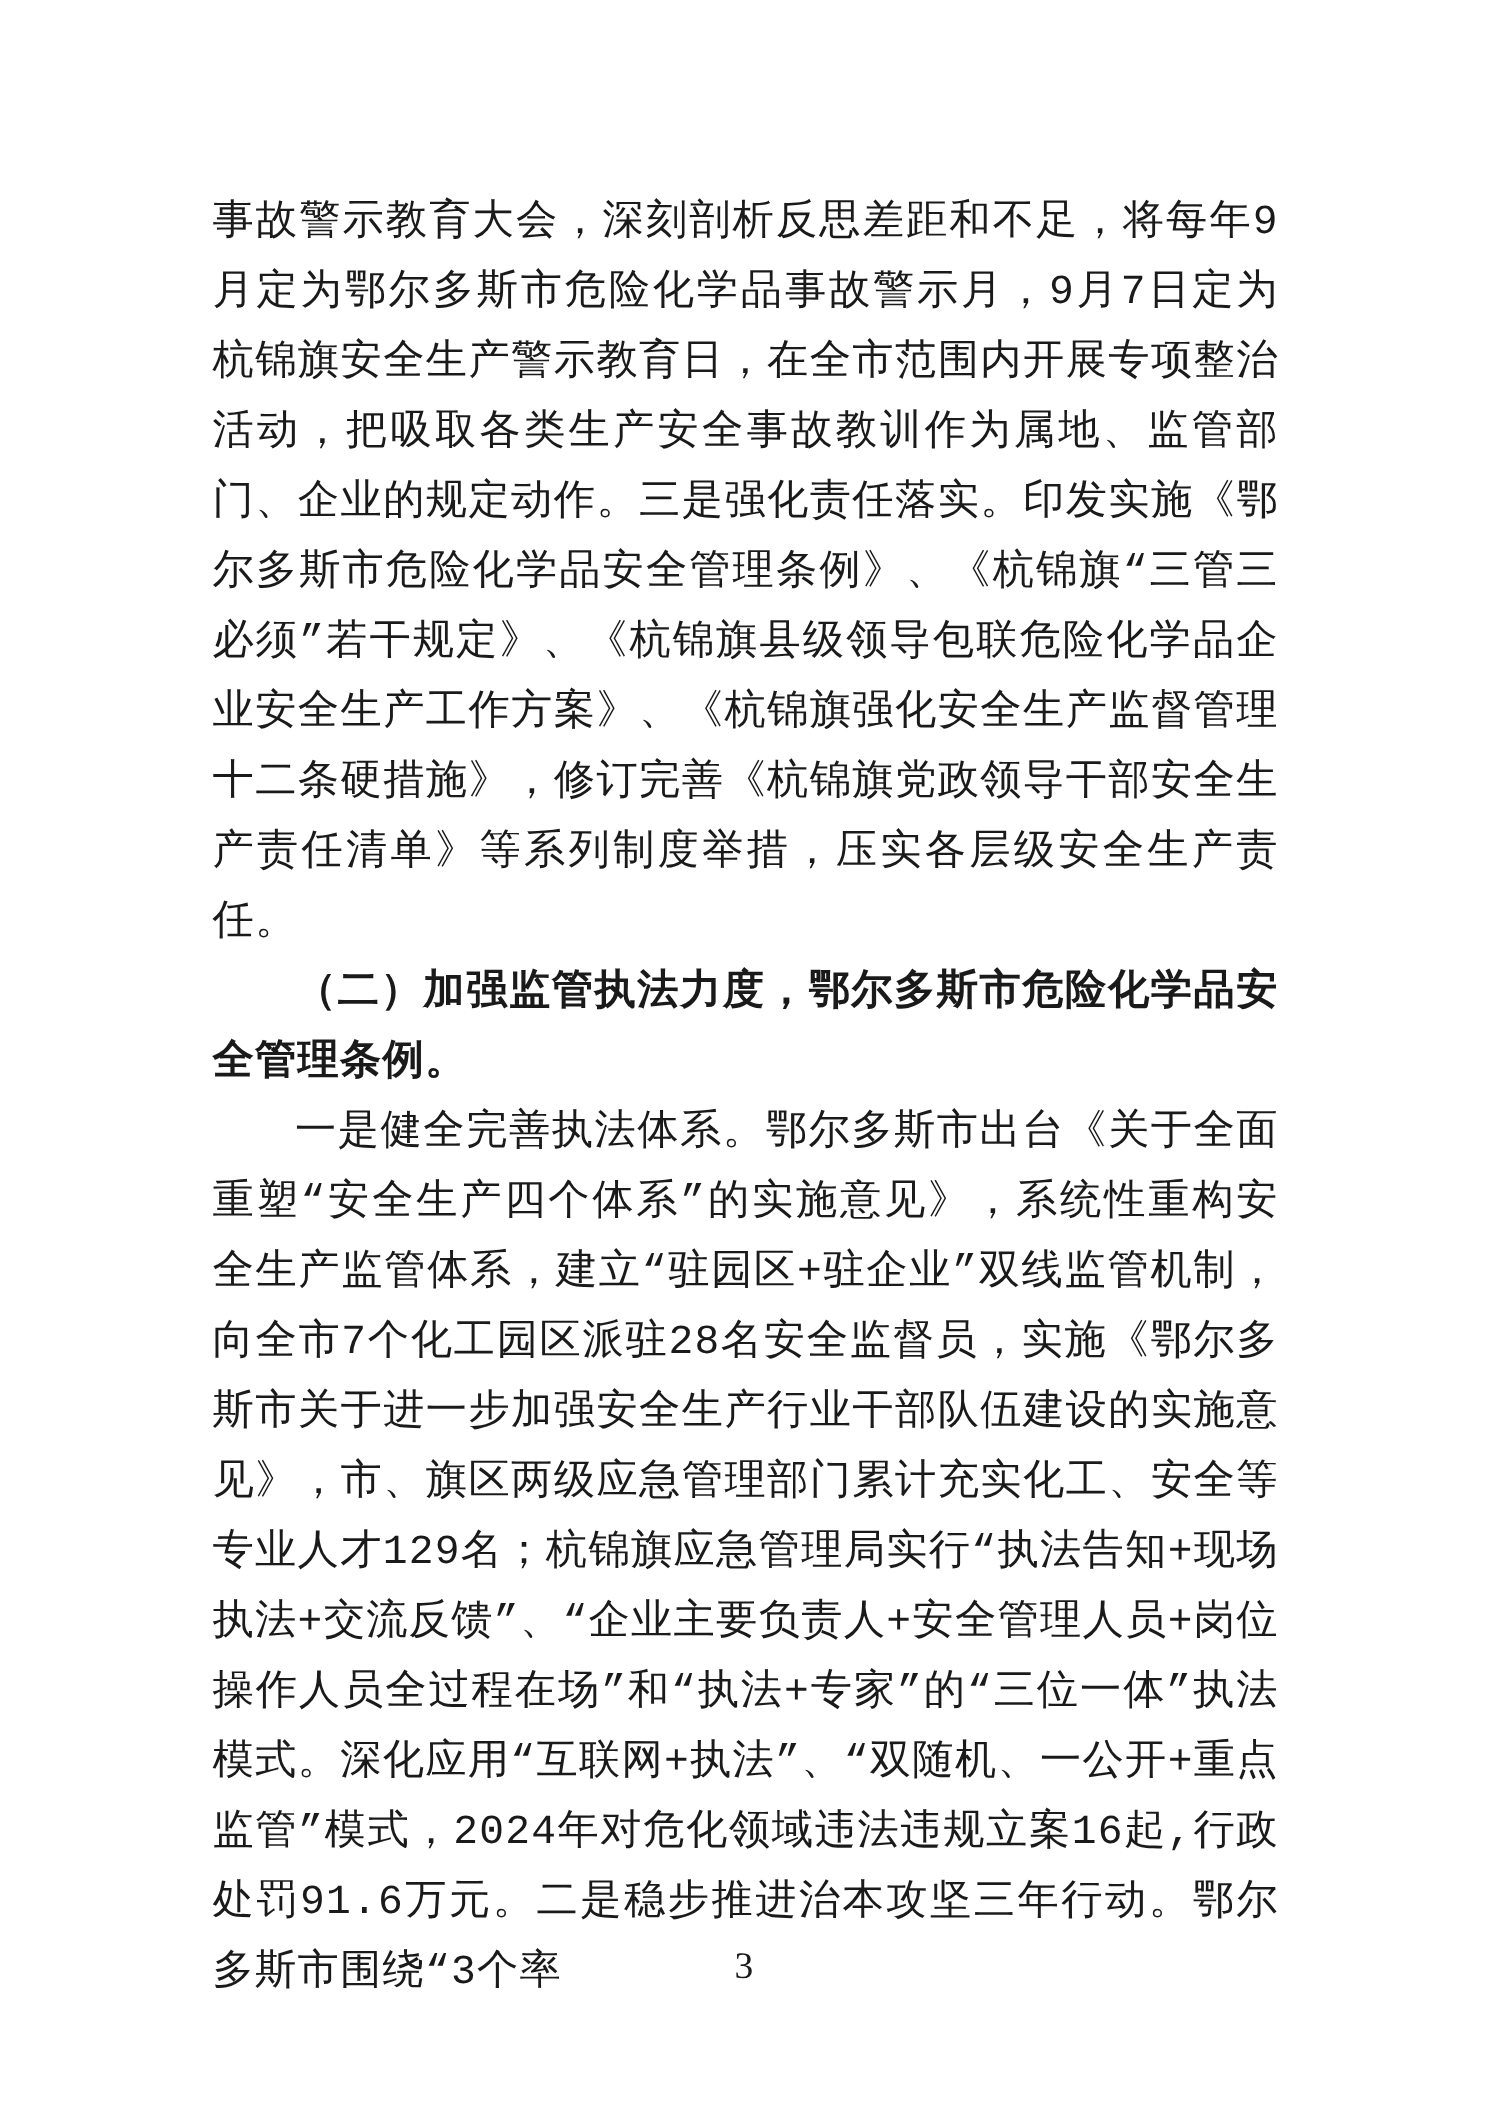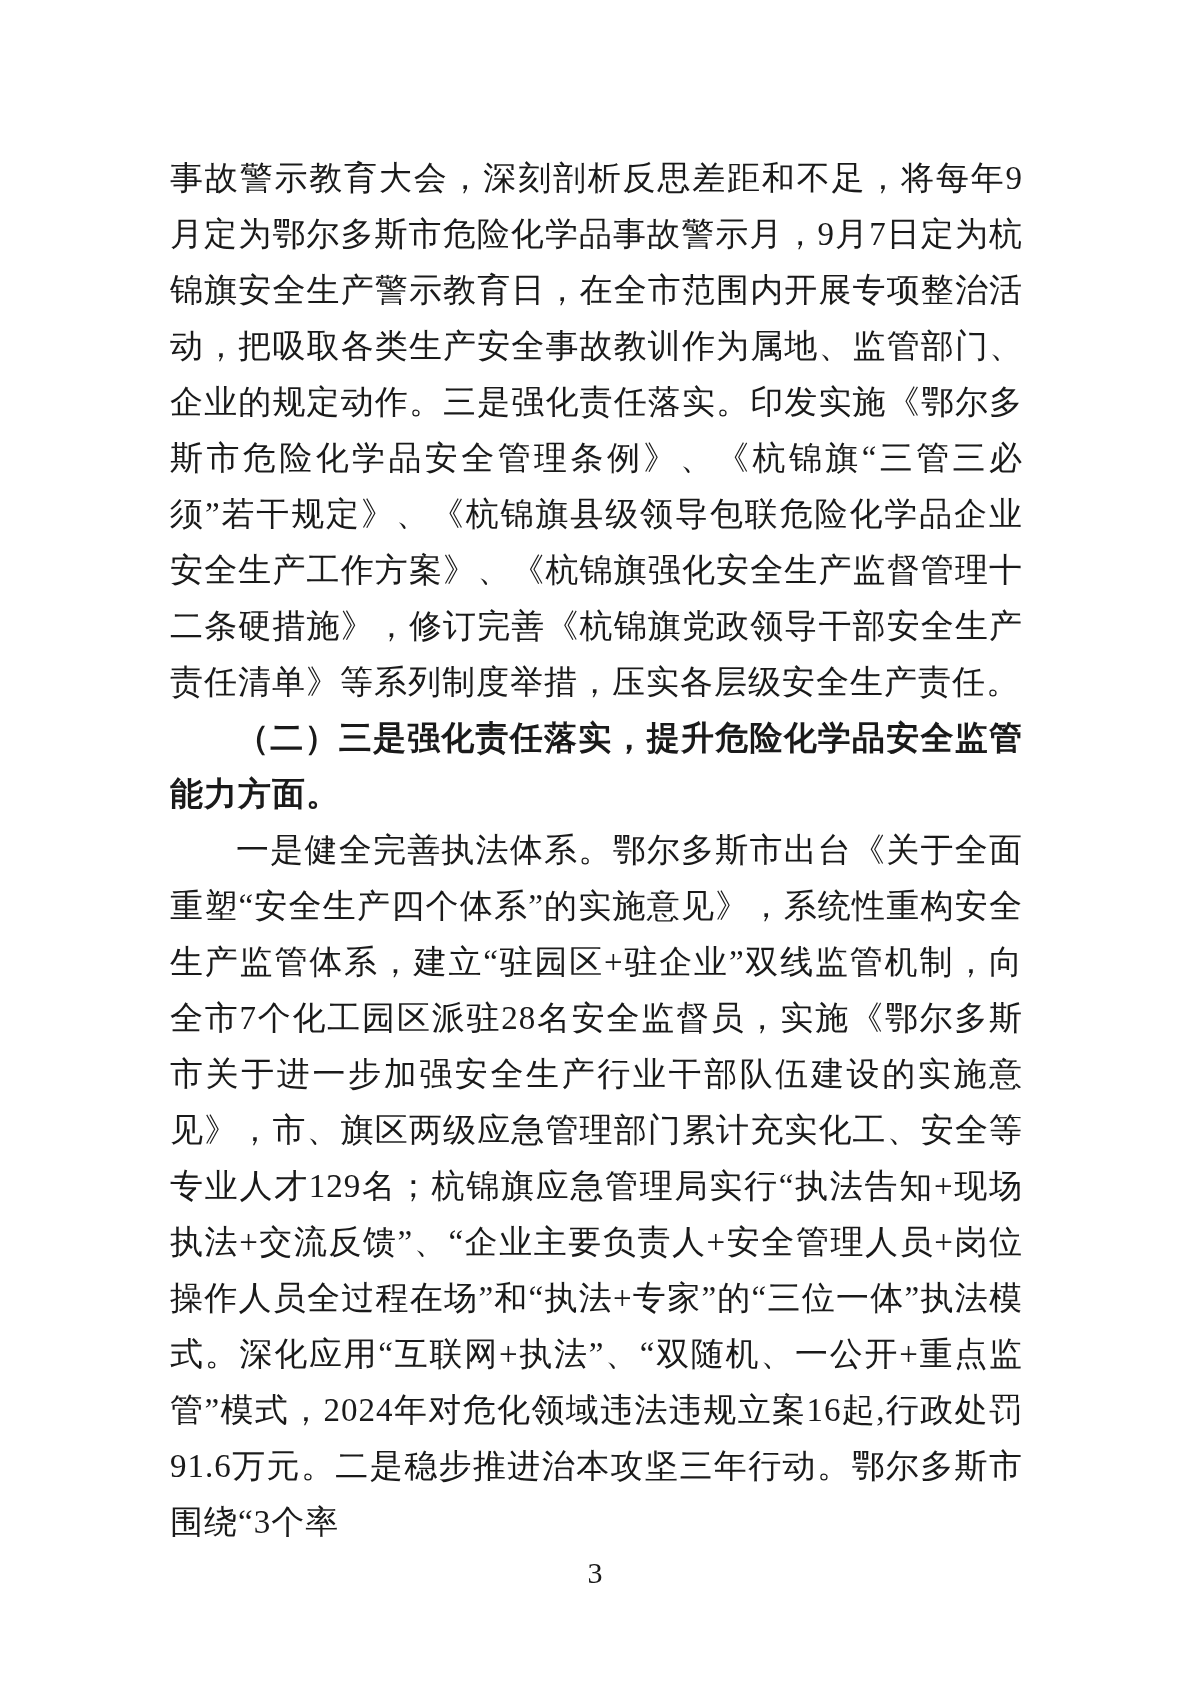--- a/index.html
+++ b/index.html
@@ -22,20 +22,21 @@
     top: 150px;
     width: 853px;
     font-size: 33px;
     line-height: 56px;
     text-align: justify;
     letter-spacing: 1px;
   }
   .para {
     margin: 0;
     text-indent: 2em;
+    font-family: Liberation Mono, monospace;
   }
   .para.no-indent {
     text-indent: 0;
   }
   .para.heading {
     font-weight: 700;
   }
   .page-number {
     position: absolute;
     left: 0;
@@ -46,17 +47,17 @@
     line-height: 40px;
     color: #1a1a1a;
   }
 </style>
 </head>
 <body>
 
 <div class="page">
   <div class="content">
     <p class="para no-indent">事故警示教育大会，深刻剖析反思差距和不足，将每年9月定为鄂尔多斯市危险化学品事故警示月，9月7日定为杭锦旗安全生产警示教育日，在全市范围内开展专项整治活动，把吸取各类生产安全事故教训作为属地、监管部门、企业的规定动作。三是强化责任落实。印发实施《鄂尔多斯市危险化学品安全管理条例》、《杭锦旗“三管三必须”若干规定》、《杭锦旗县级领导包联危险化学品企业安全生产工作方案》、《杭锦旗强化安全生产监督管理十二条硬措施》，修订完善《杭锦旗党政领导干部安全生产责任清单》等系列制度举措，压实各层级安全生产责任。</p>
-    <p class="para heading">（二）三是强化责任落实，提升危险化学品安全监管能力方面。</p>
+    <p class="para heading">（二）加强监管执法力度，鄂尔多斯市危险化学品安全管理条例。</p>
     <p class="para">一是健全完善执法体系。鄂尔多斯市出台《关于全面重塑“安全生产四个体系”的实施意见》，系统性重构安全生产监管体系，建立“驻园区+驻企业”双线监管机制，向全市7个化工园区派驻28名安全监督员，实施《鄂尔多斯市关于进一步加强安全生产行业干部队伍建设的实施意见》，市、旗区两级应急管理部门累计充实化工、安全等专业人才129名；杭锦旗应急管理局实行“执法告知+现场执法+交流反馈”、“企业主要负责人+安全管理人员+岗位操作人员全过程在场”和“执法+专家”的“三位一体”执法模式。深化应用“互联网+执法”、“双随机、一公开+重点监管”模式，2024年对危化领域违法违规立案16起,行政处罚91.6万元。二是稳步推进治本攻坚三年行动。鄂尔多斯市围绕“3个率</p>
   </div>
   <div class="page-number">3</div>
 </div>
 
 </body></html>

